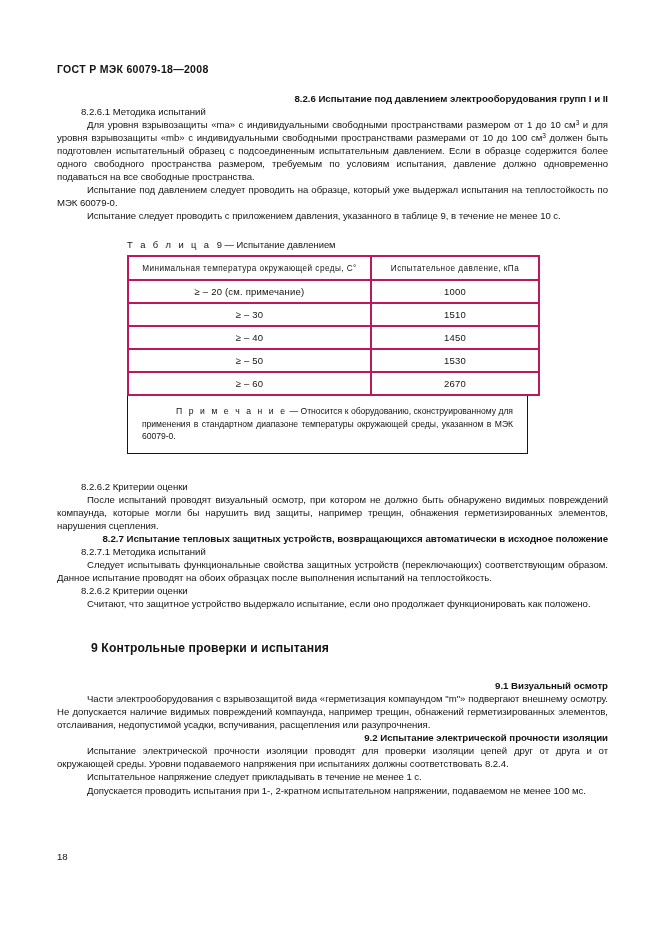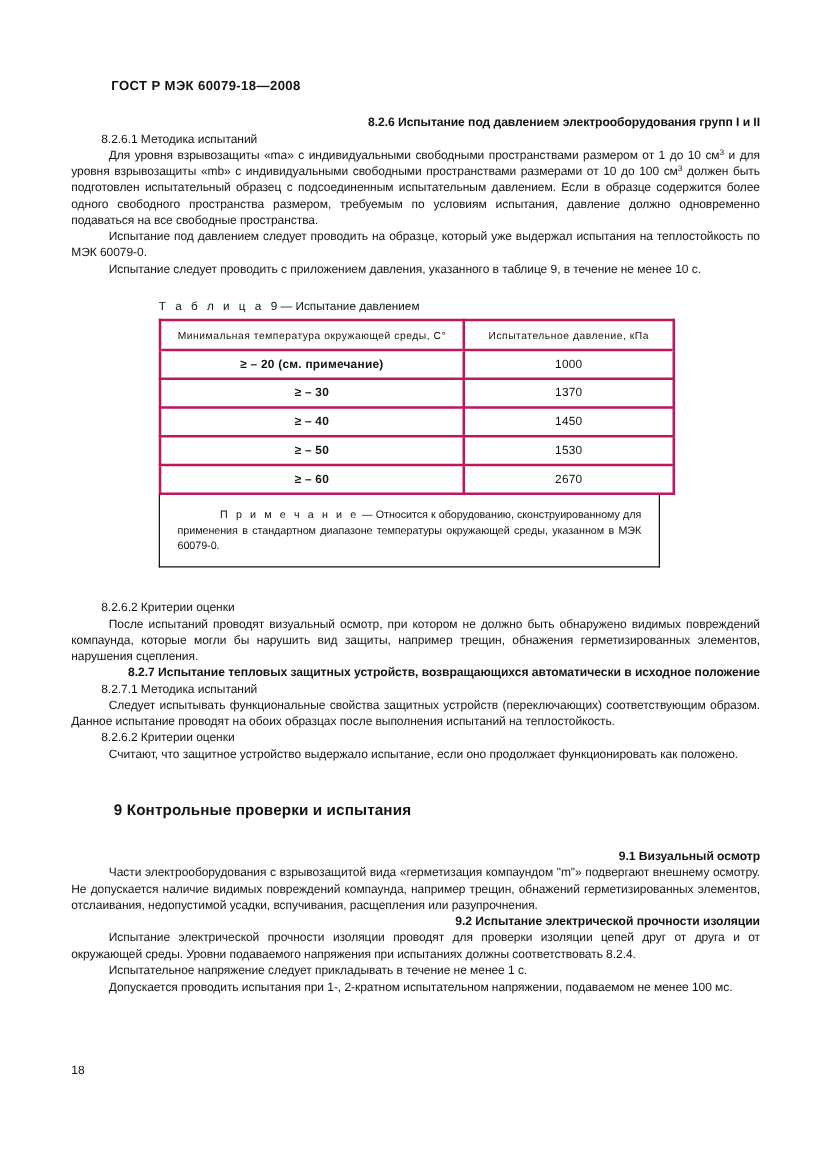--- a/index.html
+++ b/index.html
@@ -28,21 +28,20 @@
 
   
   .running-head {
     position: absolute;
     left: 57px;
     top: 63px;
     font-size: 10.5px;
     font-weight: bold;
     letter-spacing: 0.3px;
     white-space: nowrap;
-    margin-left: 32px;
   }
 
   
   .content {
     position: absolute;
     left: 57px;
     top: 92px;
     width: 551px;
   }
 
@@ -129,21 +128,21 @@
     height: 22px;
     font-size: 8.2px;
     letter-spacing: 0.45px;
     border-bottom-width: 1px;
   }
   table.t9 tbody td {
     height: 21px;
     font-size: 9.5px;
     letter-spacing: 0.2px;
   }
-  table.t9 td.col1 { width: 241px; font-weight: bold; }
+  table.t9 td.col1 { width: 241px; }
   table.t9 td.col2 { width: 166px; }
   table.t9 th.col1 { width: 241px; }
   table.t9 th.col2 { width: 166px; }
 
   .note-cell {
     border: 1px solid #161616;
     border-top: none;
     width: 401px;
     box-sizing: border-box;
     padding: 9px 14px 10px 14px;
@@ -194,21 +193,21 @@
             <th class="col2">Испытательное давление, кПа</th>
           </tr>
         </thead>
         <tbody>
           <tr>
             <td class="col1">≥ – 20 (см. примечание)</td>
             <td class="col2">1000</td>
           </tr>
           <tr>
             <td class="col1">≥ – 30</td>
-            <td class="col2">1370</td>
+            <td class="col2">1510</td>
           </tr>
           <tr>
             <td class="col1">≥ – 40</td>
             <td class="col2">1450</td>
           </tr>
           <tr>
             <td class="col1">≥ – 50</td>
             <td class="col2">1530</td>
           </tr>
           <tr>

